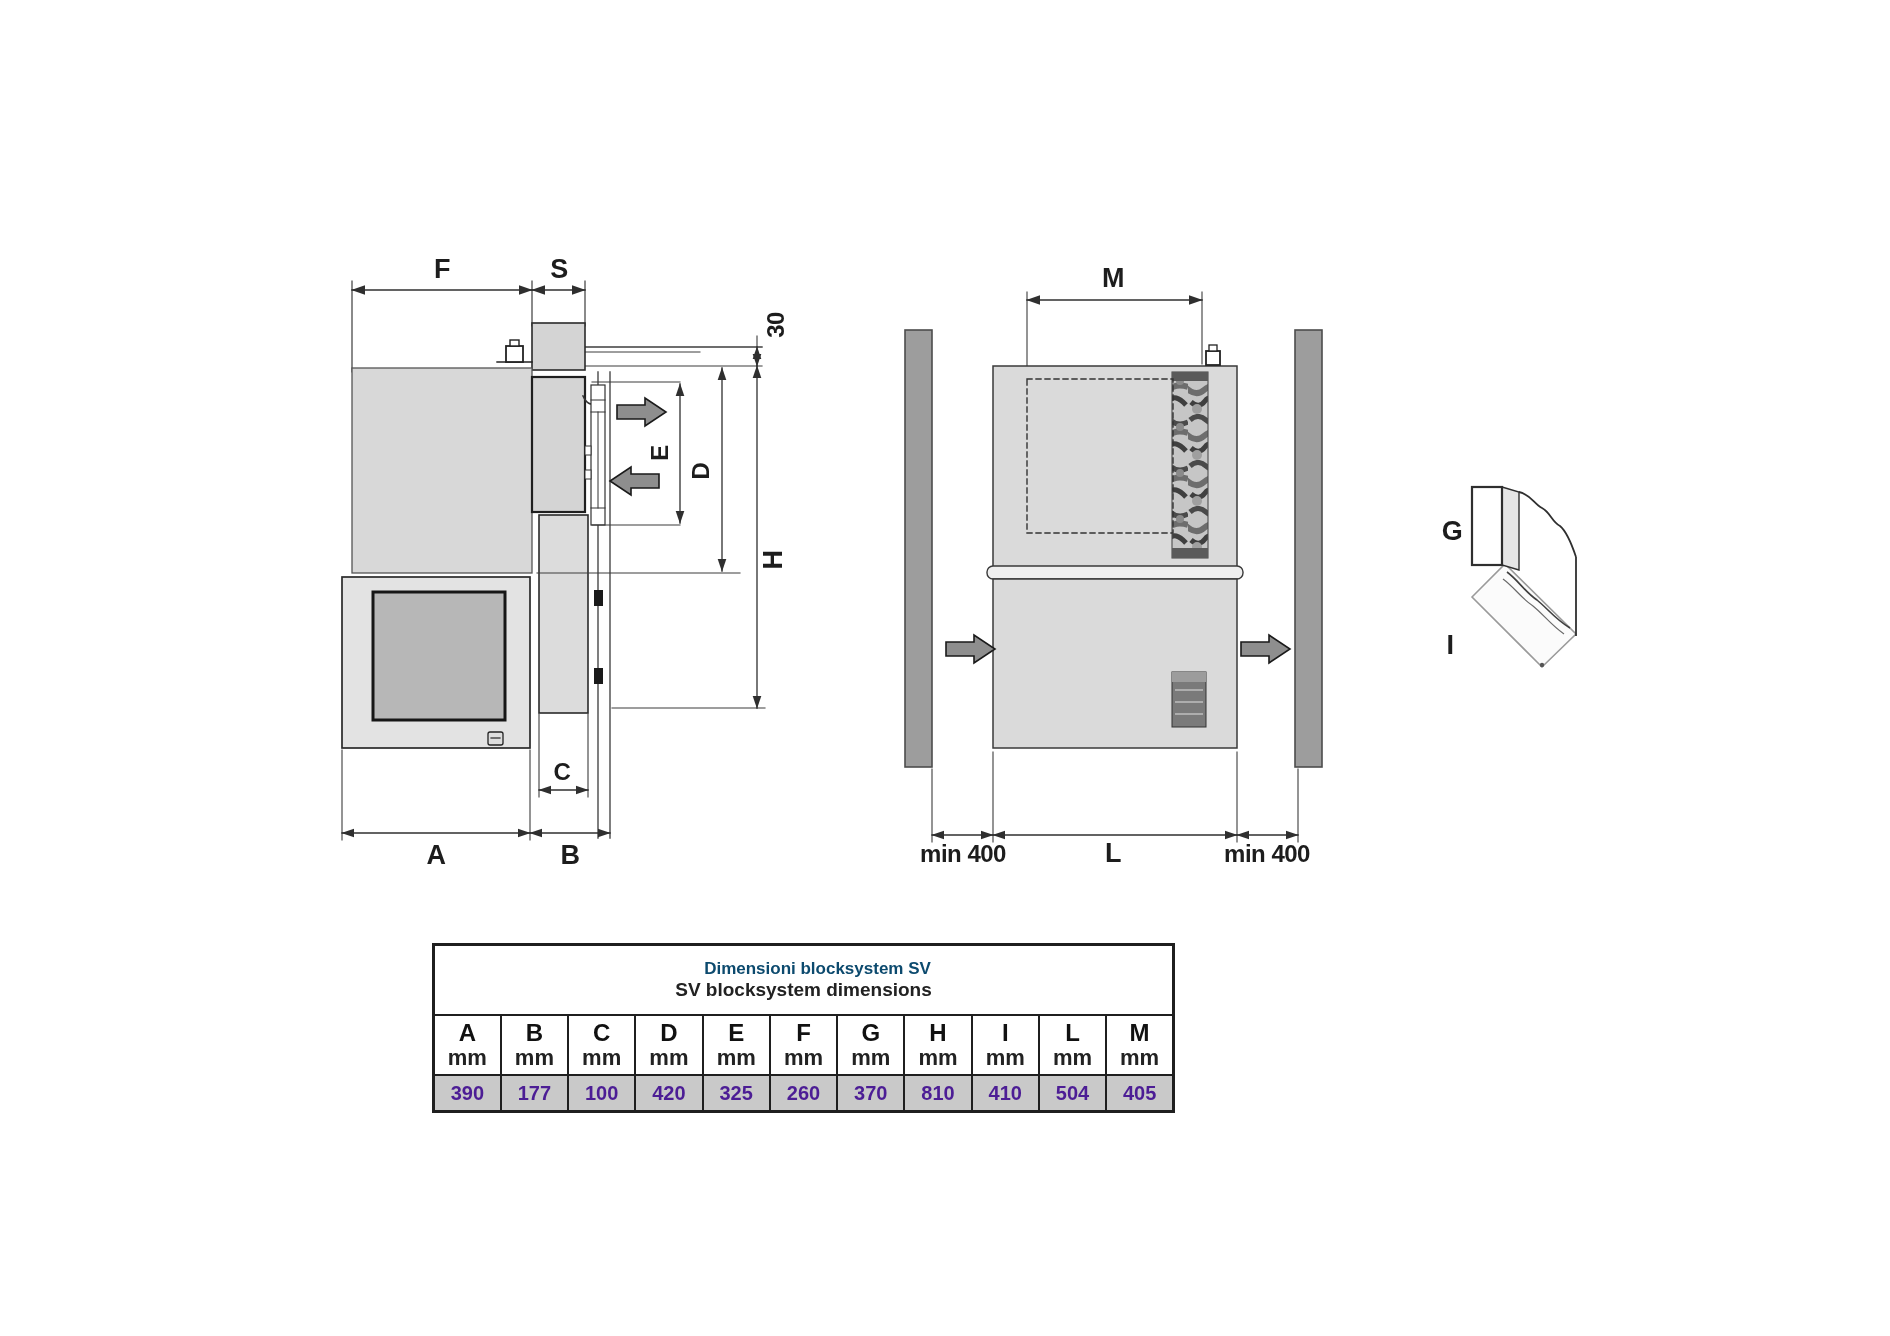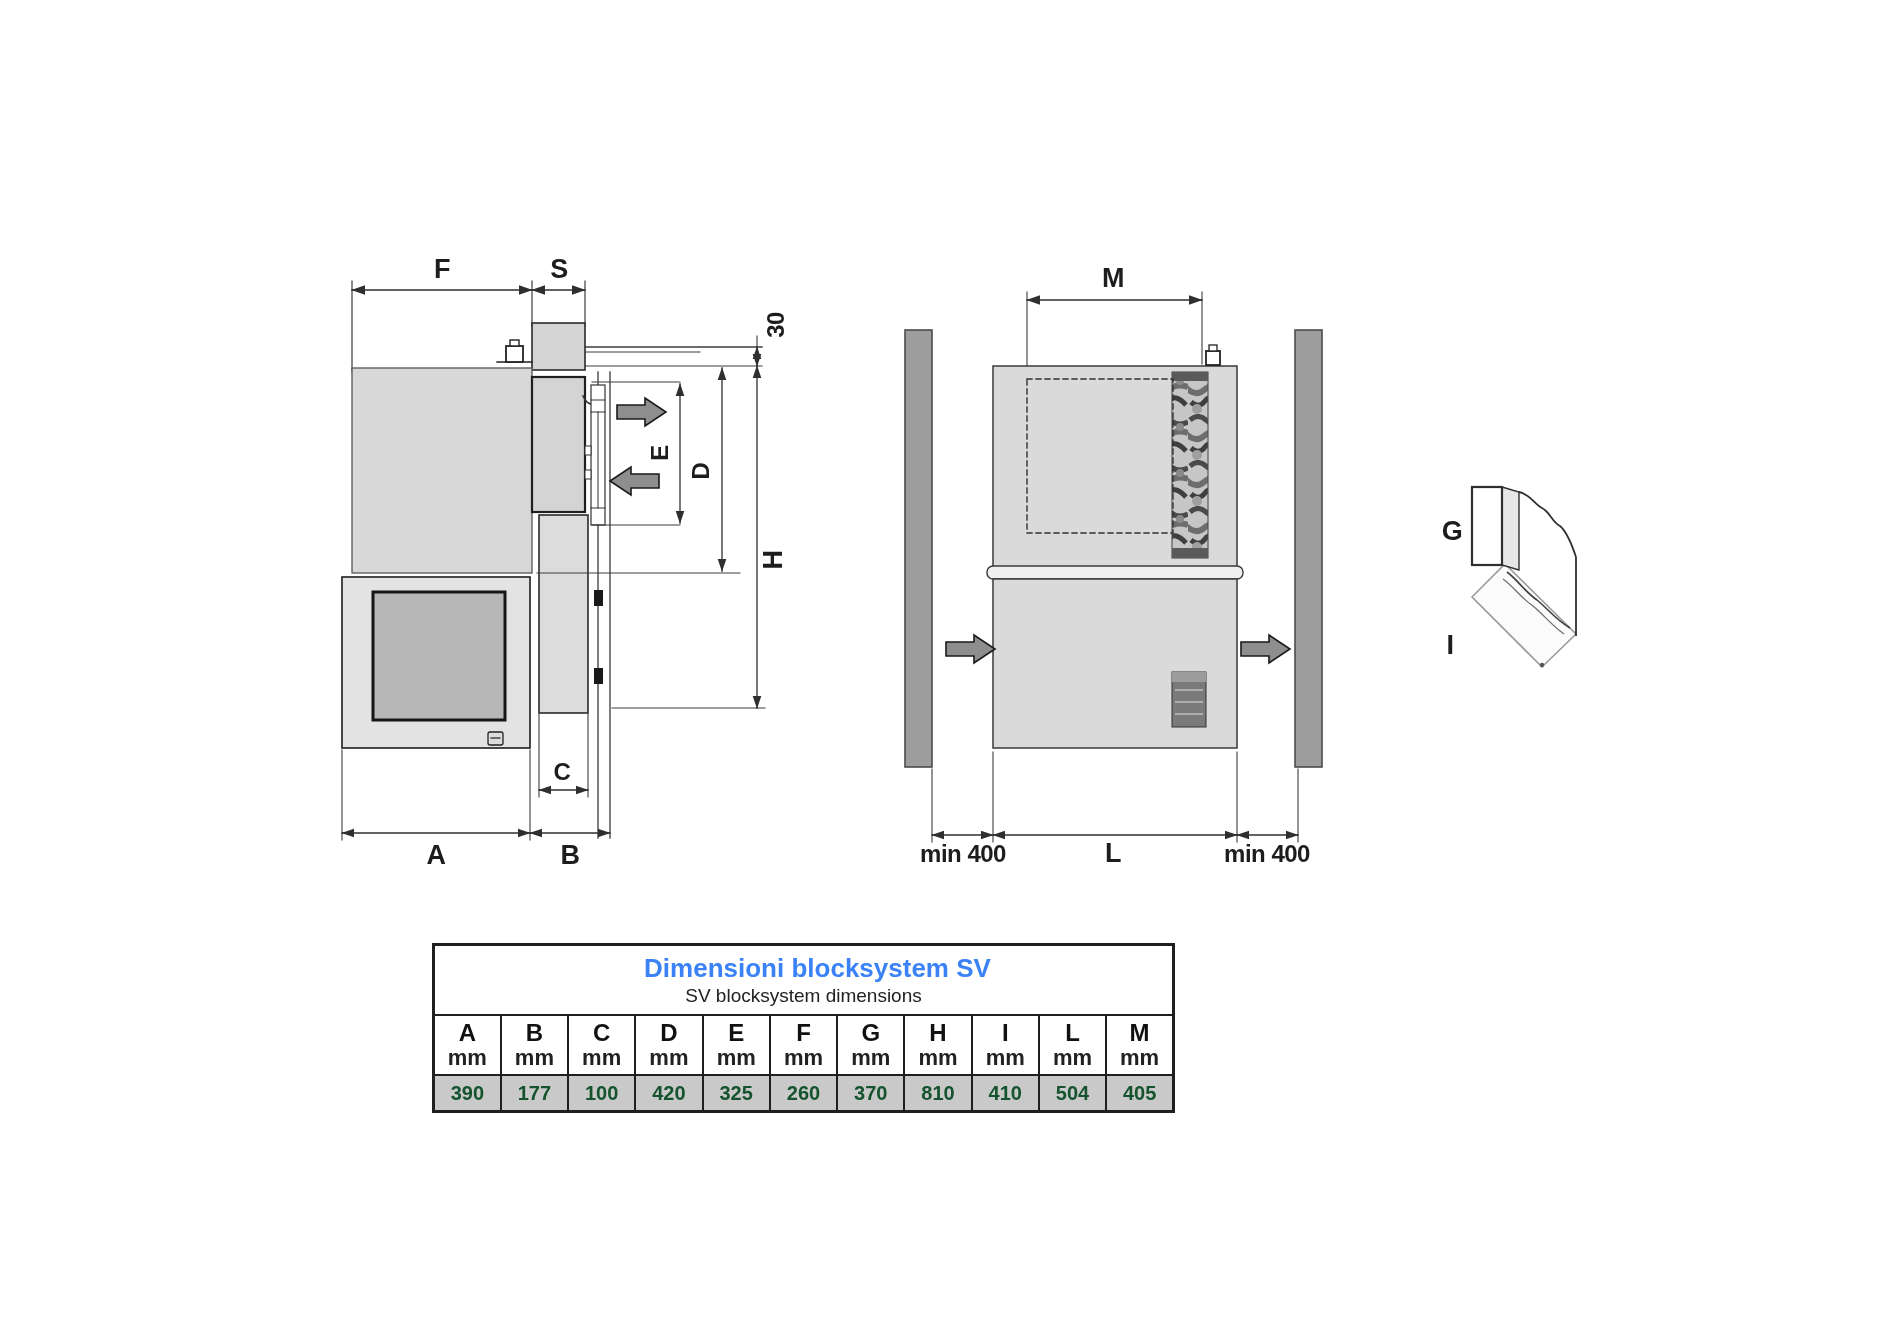--- a/index.html
+++ b/index.html
@@ -8,26 +8,26 @@
   svg text{font-family:"Liberation Sans", sans-serif;font-weight:bold;fill:#1d1d1d;letter-spacing:-0.5px;}
   .dim-letter{font-size:27px;}
   .dim-small{font-size:24px;}
 
   
   .dims-table-wrap{position:absolute;left:432px;top:943px;width:743px;}
   table.dims{border-collapse:collapse;table-layout:fixed;width:743px;background:#ffffff;
              border:3px solid #1f1f1f;}
   table.dims td{border:2px solid #1f1f1f;text-align:center;vertical-align:middle;padding:0;}
   td.title-cell{height:68px;border-bottom:2px solid #1f1f1f;}
-  .tbl-title1{font-size:26px;font-weight:bold;color:#3b82f6;line-height:1.25;padding-left:28px;}
-  .tbl-title2{font-size:19px;font-weight:normal;color:#222;line-height:1.2;text-align:center;}
+  .tbl-title1{font-size:17px;font-weight:bold;color:#0c4a6e;line-height:1.25;padding-left:28px;}
+  .tbl-title2{font-size:19px;font-weight:bold;color:#222;line-height:1.2;text-align:center;}
   td.head-cell{height:58px;background:#ffffff;}
   .col-letter{font-size:24px;font-weight:bold;color:#111;line-height:1.1;}
   .col-unit{font-size:22px;font-weight:bold;color:#222;line-height:1.1;}
-  td.val-cell{height:34px;background:#c9c9c9;font-size:20px;font-weight:bold;color:#14532d;margin-top:32px;}
+  td.val-cell{height:34px;background:#c9c9c9;font-size:20px;font-weight:bold;color:#4c1d95;margin-top:32px;}
 </style>
 </head>
 <body>
 
 <div class="canvas">
 
 <svg width="1890" height="1336" viewBox="0 0 1890 1336" xmlns="http://www.w3.org/2000/svg">
 
   <defs>
     <marker id="ah" viewBox="0 0 10 10" refX="9.5" refY="5" markerWidth="10" markerHeight="10" orient="auto-start-reverse">

